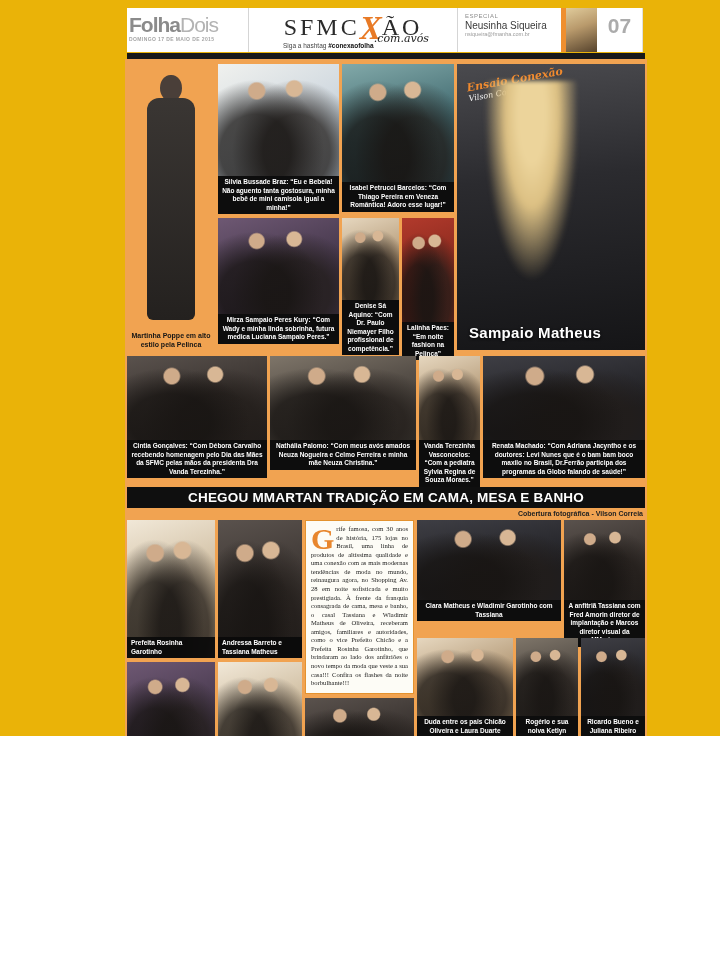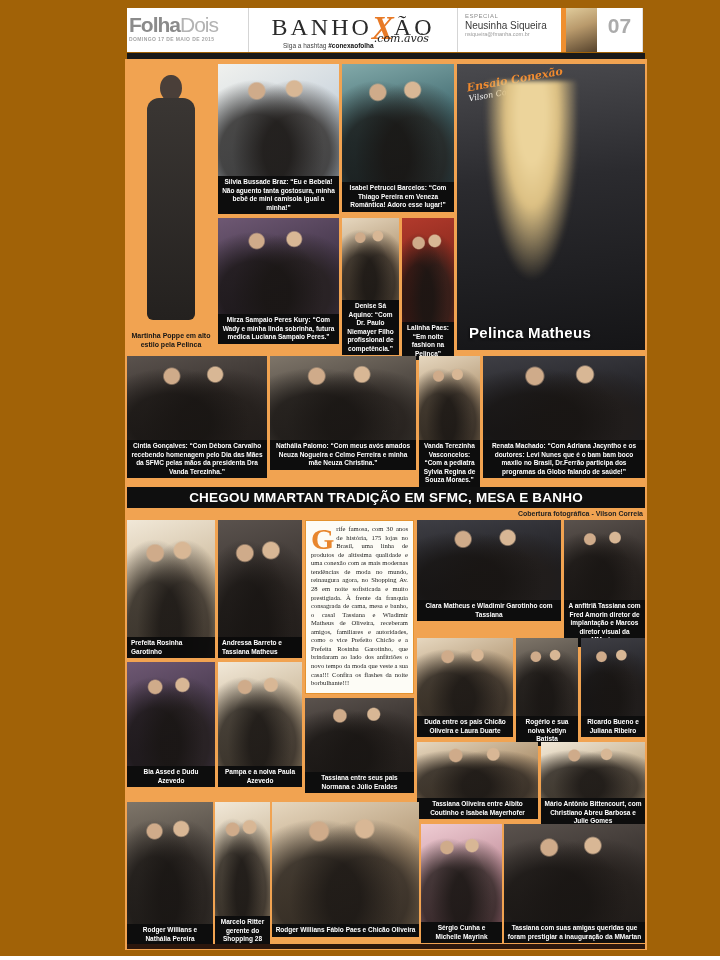--- a/index.html
+++ b/index.html
@@ -1,17 +1,17 @@
 <!DOCTYPE html>
 <html><head>
 <meta charset="utf-8">
 <style>
   * { margin:0; padding:0; box-sizing:border-box; }
   body { width:720px; height:960px; background:#fff; font-family:"Liberation Sans", sans-serif; }
-  .page { position:relative; width:720px; height:956px; background:#a16207; overflow:hidden;text-decoration:underline; }
+  .page { position:relative; width:720px; height:736px; background:#eab308; overflow:hidden;text-decoration:underline; }
 
   
   .header { position:absolute; left:127px; top:8px; width:516px; height:44px; display:flex; background:#fff; }
   .mast-left { width:122px; border-right:1px solid #d5d5d5; padding:6px 4px 0 2px; }
   .brand { font-size:21px; letter-spacing:-1px; line-height:1; }
   .brand b { color:#8b8b8b; font-weight:bold; }
   .brand span { color:#b3b3b3; font-weight:normal; }
   .mast-date { font-size:5px; color:#a5a5a5; letter-spacing:.4px; margin-top:1px; font-weight:bold; }
   .mast-center { flex:1; position:relative; text-align:center; padding-top:2px; }
   .logo-line { font-family:"Liberation Serif", serif; color:#2b2b2b; letter-spacing:3px; font-size:24px; line-height:1.1; }
@@ -76,21 +76,21 @@
 <body>
 
 <div class="page">
 
   <div class="header">
     <div class="mast-left">
       <div class="brand"><b>Folha</b><span>Dois</span></div>
       <div class="mast-date">DOMINGO 17 DE MAIO DE 2015</div>
     </div>
     <div class="mast-center">
-      <div class="logo-line"><span>BANHO</span><span class="logo-x">X</span><span>ÃO</span></div>
+      <div class="logo-line"><span>SFMC</span><span class="logo-x">X</span><span>ÃO</span></div>
       <div class="logo-script">.com.avós</div>
       <div class="hashtag"><span>Siga a hashtag </span><b>#conexaofolha</b></div>
     </div>
     <div class="mast-right">
       <div class="especial">ESPECIAL</div>
       <div class="columnist">Neusinha Siqueira</div>
       <div class="email">nsiqueira@fmanha.com.br</div>
     </div>
     <div class="mast-photo">
         <div class="tab"></div>
@@ -119,21 +119,21 @@
   <div class="cell" style="left:342px; top:64px; width:112px;">
     <div class="photo p-venice" style="height:118px;">
         <div class="ppl"></div>
       </div>
     <div class="cap">Isabel Petrucci Barcelos: “Com Thiago Pereira em Veneza Romântica! Adoro esse lugar!”</div>
   </div>
 
   <div class="cell" style="left:457px; top:64px; width:188px;">
     <div class="photo p-feature" style="height:286px;">
       <div class="ens"><span>Ensaio Conexão</span><span class="ens-credit">Vilson Correia</span></div>
-      <div class="feature-name">Pelinca Matheus</div>
+      <div class="feature-name">Sampaio Matheus</div>
     </div>
   </div>
 
   <div class="cell" style="left:218px; top:218px; width:121px;">
     <div class="photo p-purple" style="height:96px;">
         <div class="ppl"></div>
       </div>
     <div class="cap">Mirza Sampaio Peres Kury: “Com Wady e minha linda sobrinha, futura medica Luciana Sampaio Peres.”</div>
   </div>
 
@@ -172,21 +172,21 @@
     <div class="cap">Vanda Terezinha Vasconcelos: “Com a pediatra Sylvia Regina de Souza Moraes.”</div>
   </div>
 
   <div class="cell" style="left:483px; top:356px; width:162px;">
     <div class="photo p-dark" style="height:84px;">
         <div class="ppl"></div>
       </div>
     <div class="cap">Renata Machado: “Com Adriana Jacyntho e os doutores: Levi Nunes que é o bam bam boco maxilo no Brasil, Dr.Ferrão participa dos programas da Globo falando de saúde!”</div>
   </div>
 
-  <div class="banner">CHEGOU MMARTAN TRADIÇÃO EM SFMC, MESA E BANHO</div>
+  <div class="banner">CHEGOU MMARTAN TRADIÇÃO EM CAMA, MESA E BANHO</div>
   <div class="credit">Cobertura fotográfica - Vilson Correia</div>
 
   <div class="cell" style="left:127px; top:520px; width:88px;">
     <div class="photo p-store" style="height:138px;">
       <div class="ppl"></div>
       <div class="strip-cap">Prefeita Rosinha Garotinho</div>
     </div>
   </div>
 
   <div class="cell" style="left:218px; top:520px; width:84px;">

